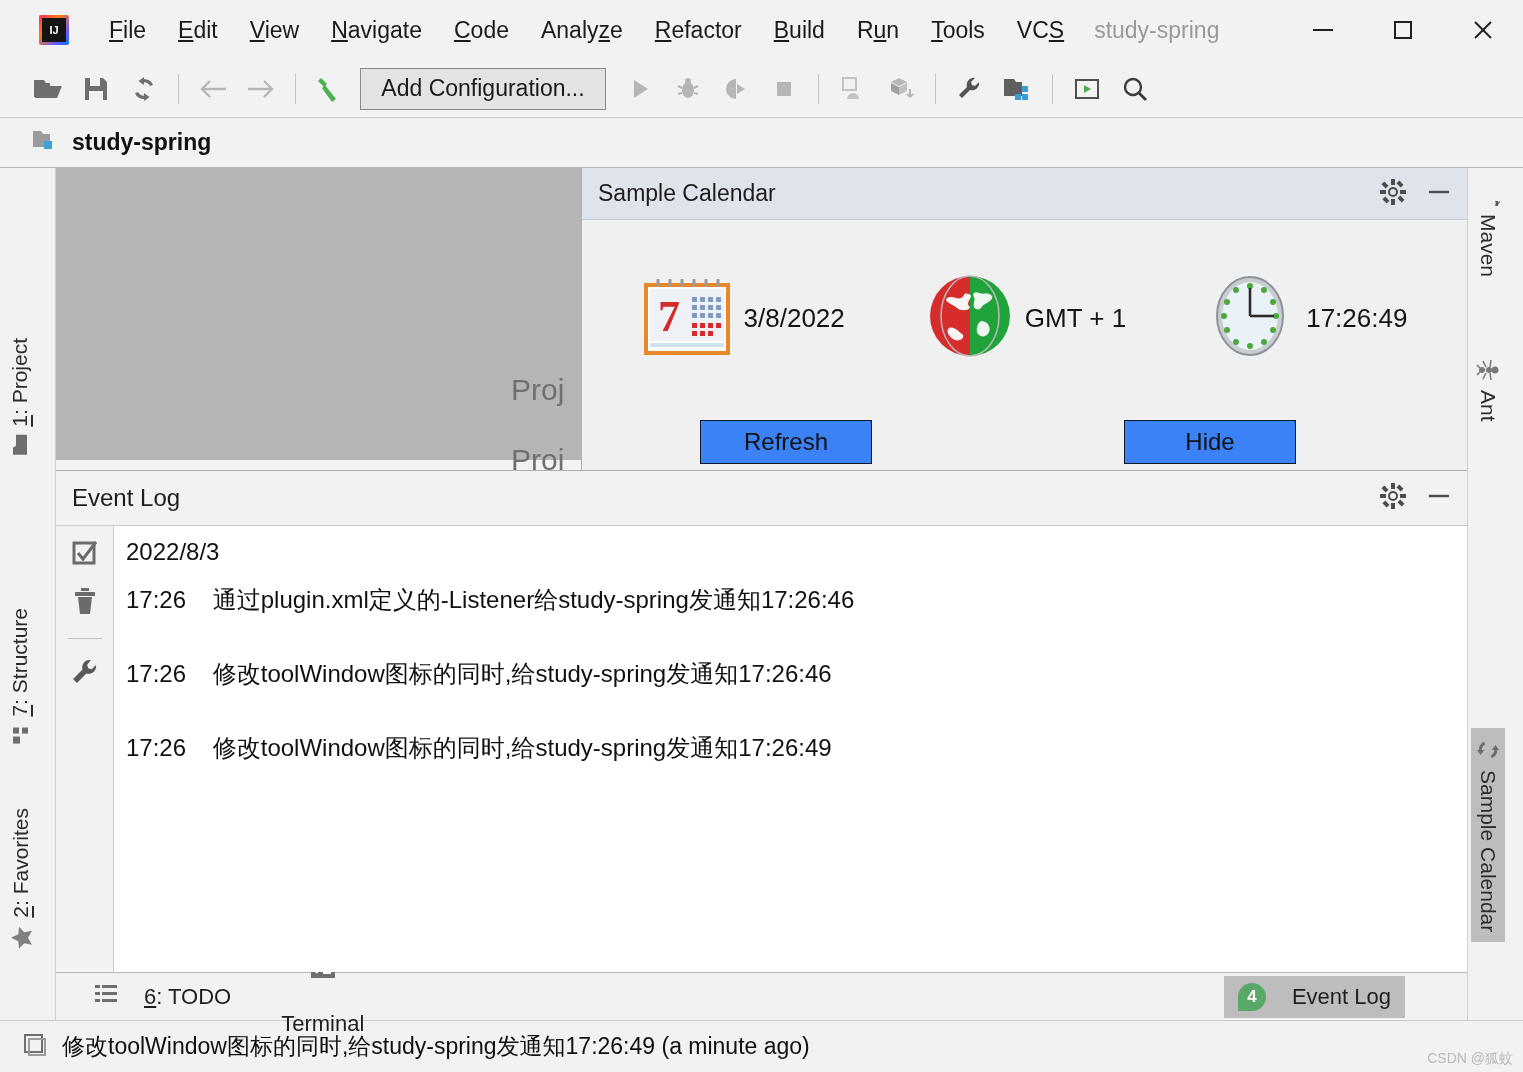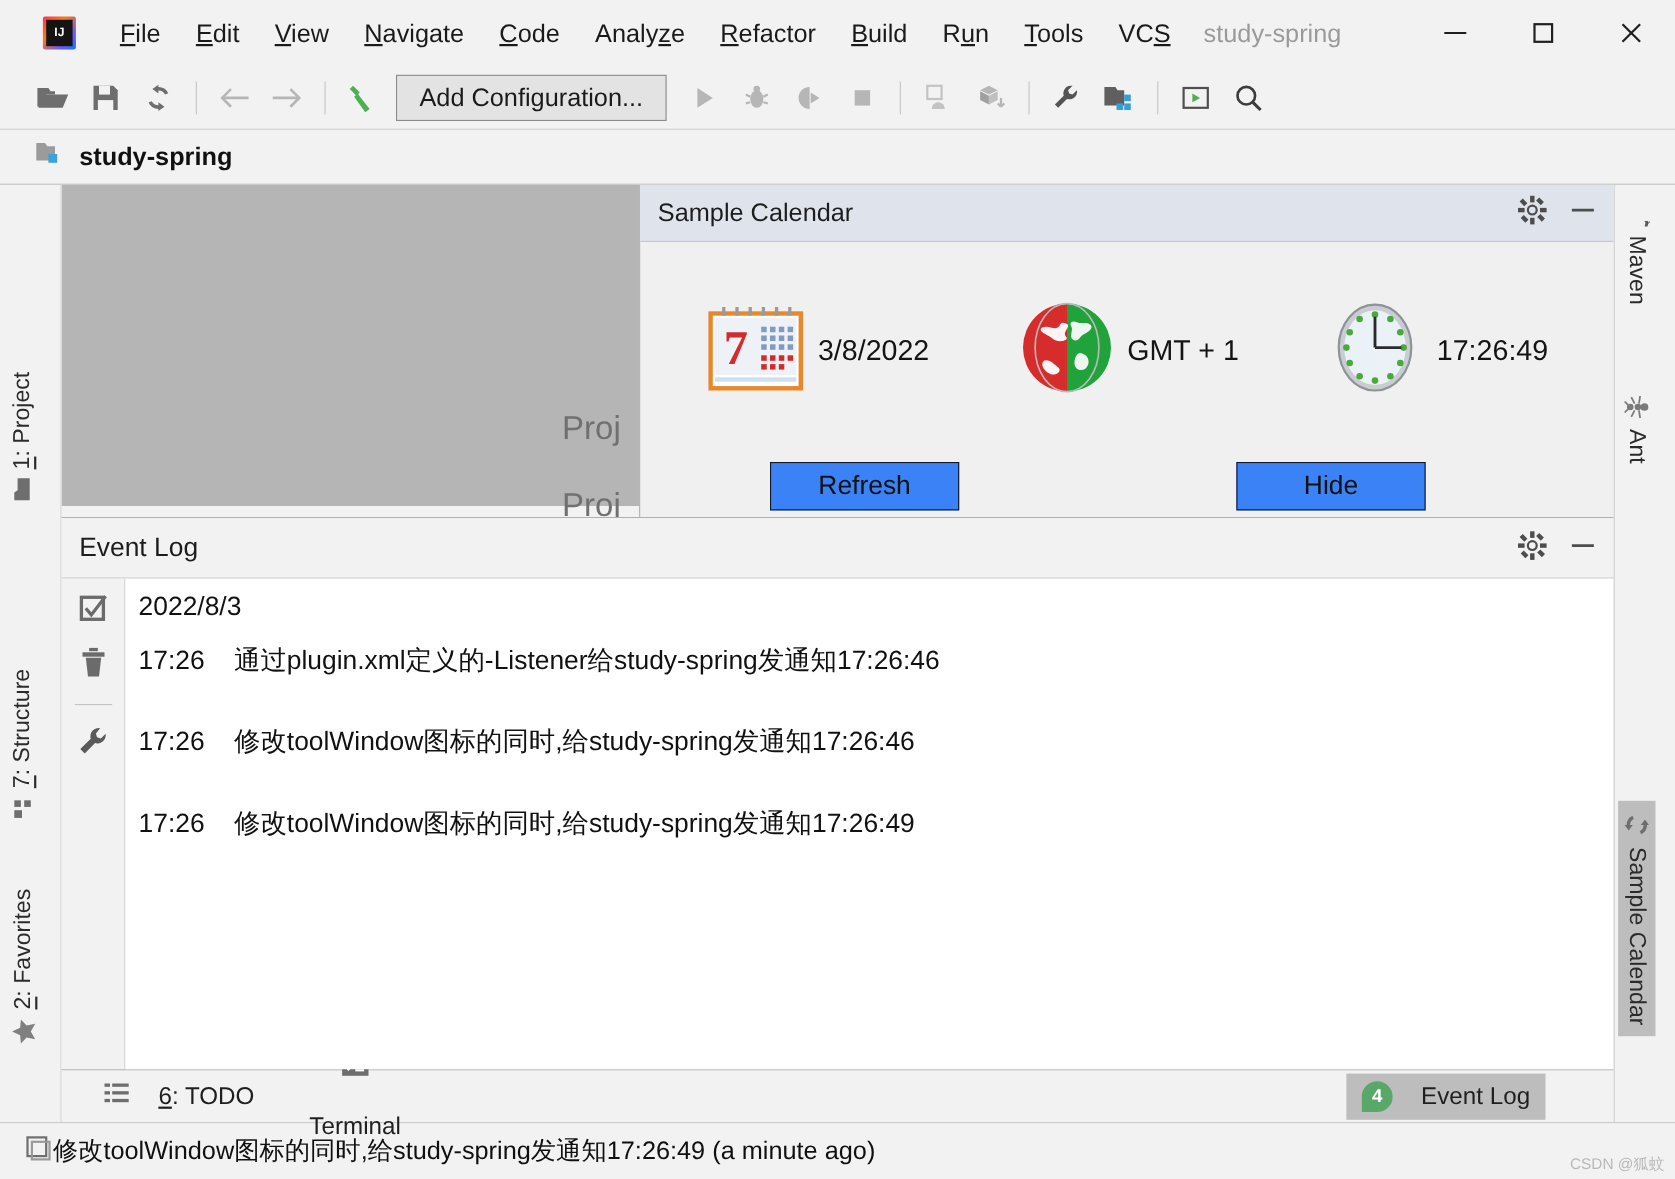--- a/index.html
+++ b/index.html
@@ -101,21 +101,21 @@
                 background:#f2f2f2; border-top:1px solid #b8b8b8; padding-left:24px; }
   .btab { display:flex; align-items:center; gap:26px; font-size:22px; color:#1f1f1f;
           padding:7px 14px; white-space:nowrap; }
   .btab u { text-decoration:underline; }
   .btab.active { background:#bdbdbd; }
   .badge { width:28px; height:28px; background:#59a869; color:#fff; font-size:17px;
            display:flex; align-items:center; justify-content:center;
            border-radius:50% 50% 50% 0; font-weight:bold; }
 
   
-  .statusbar { height:52px; flex:0 0 52px; display:flex; align-items:center; 
+  .statusbar { height:52px; flex:0 0 52px; display:flex; align-items:center; gap:14px;
                padding-left:22px; background:#f2f2f2; border-top:1px solid #cacaca; }
   .status-text { font-size:23px; color:#101010; white-space:nowrap; }
 
   .watermark { position:absolute; right:10px; bottom:4px; font-size:14px; color:#b9b9b9; }
 
   svg { shape-rendering:geometricPrecision; }
 </style>
 </head>
 <body>
 

